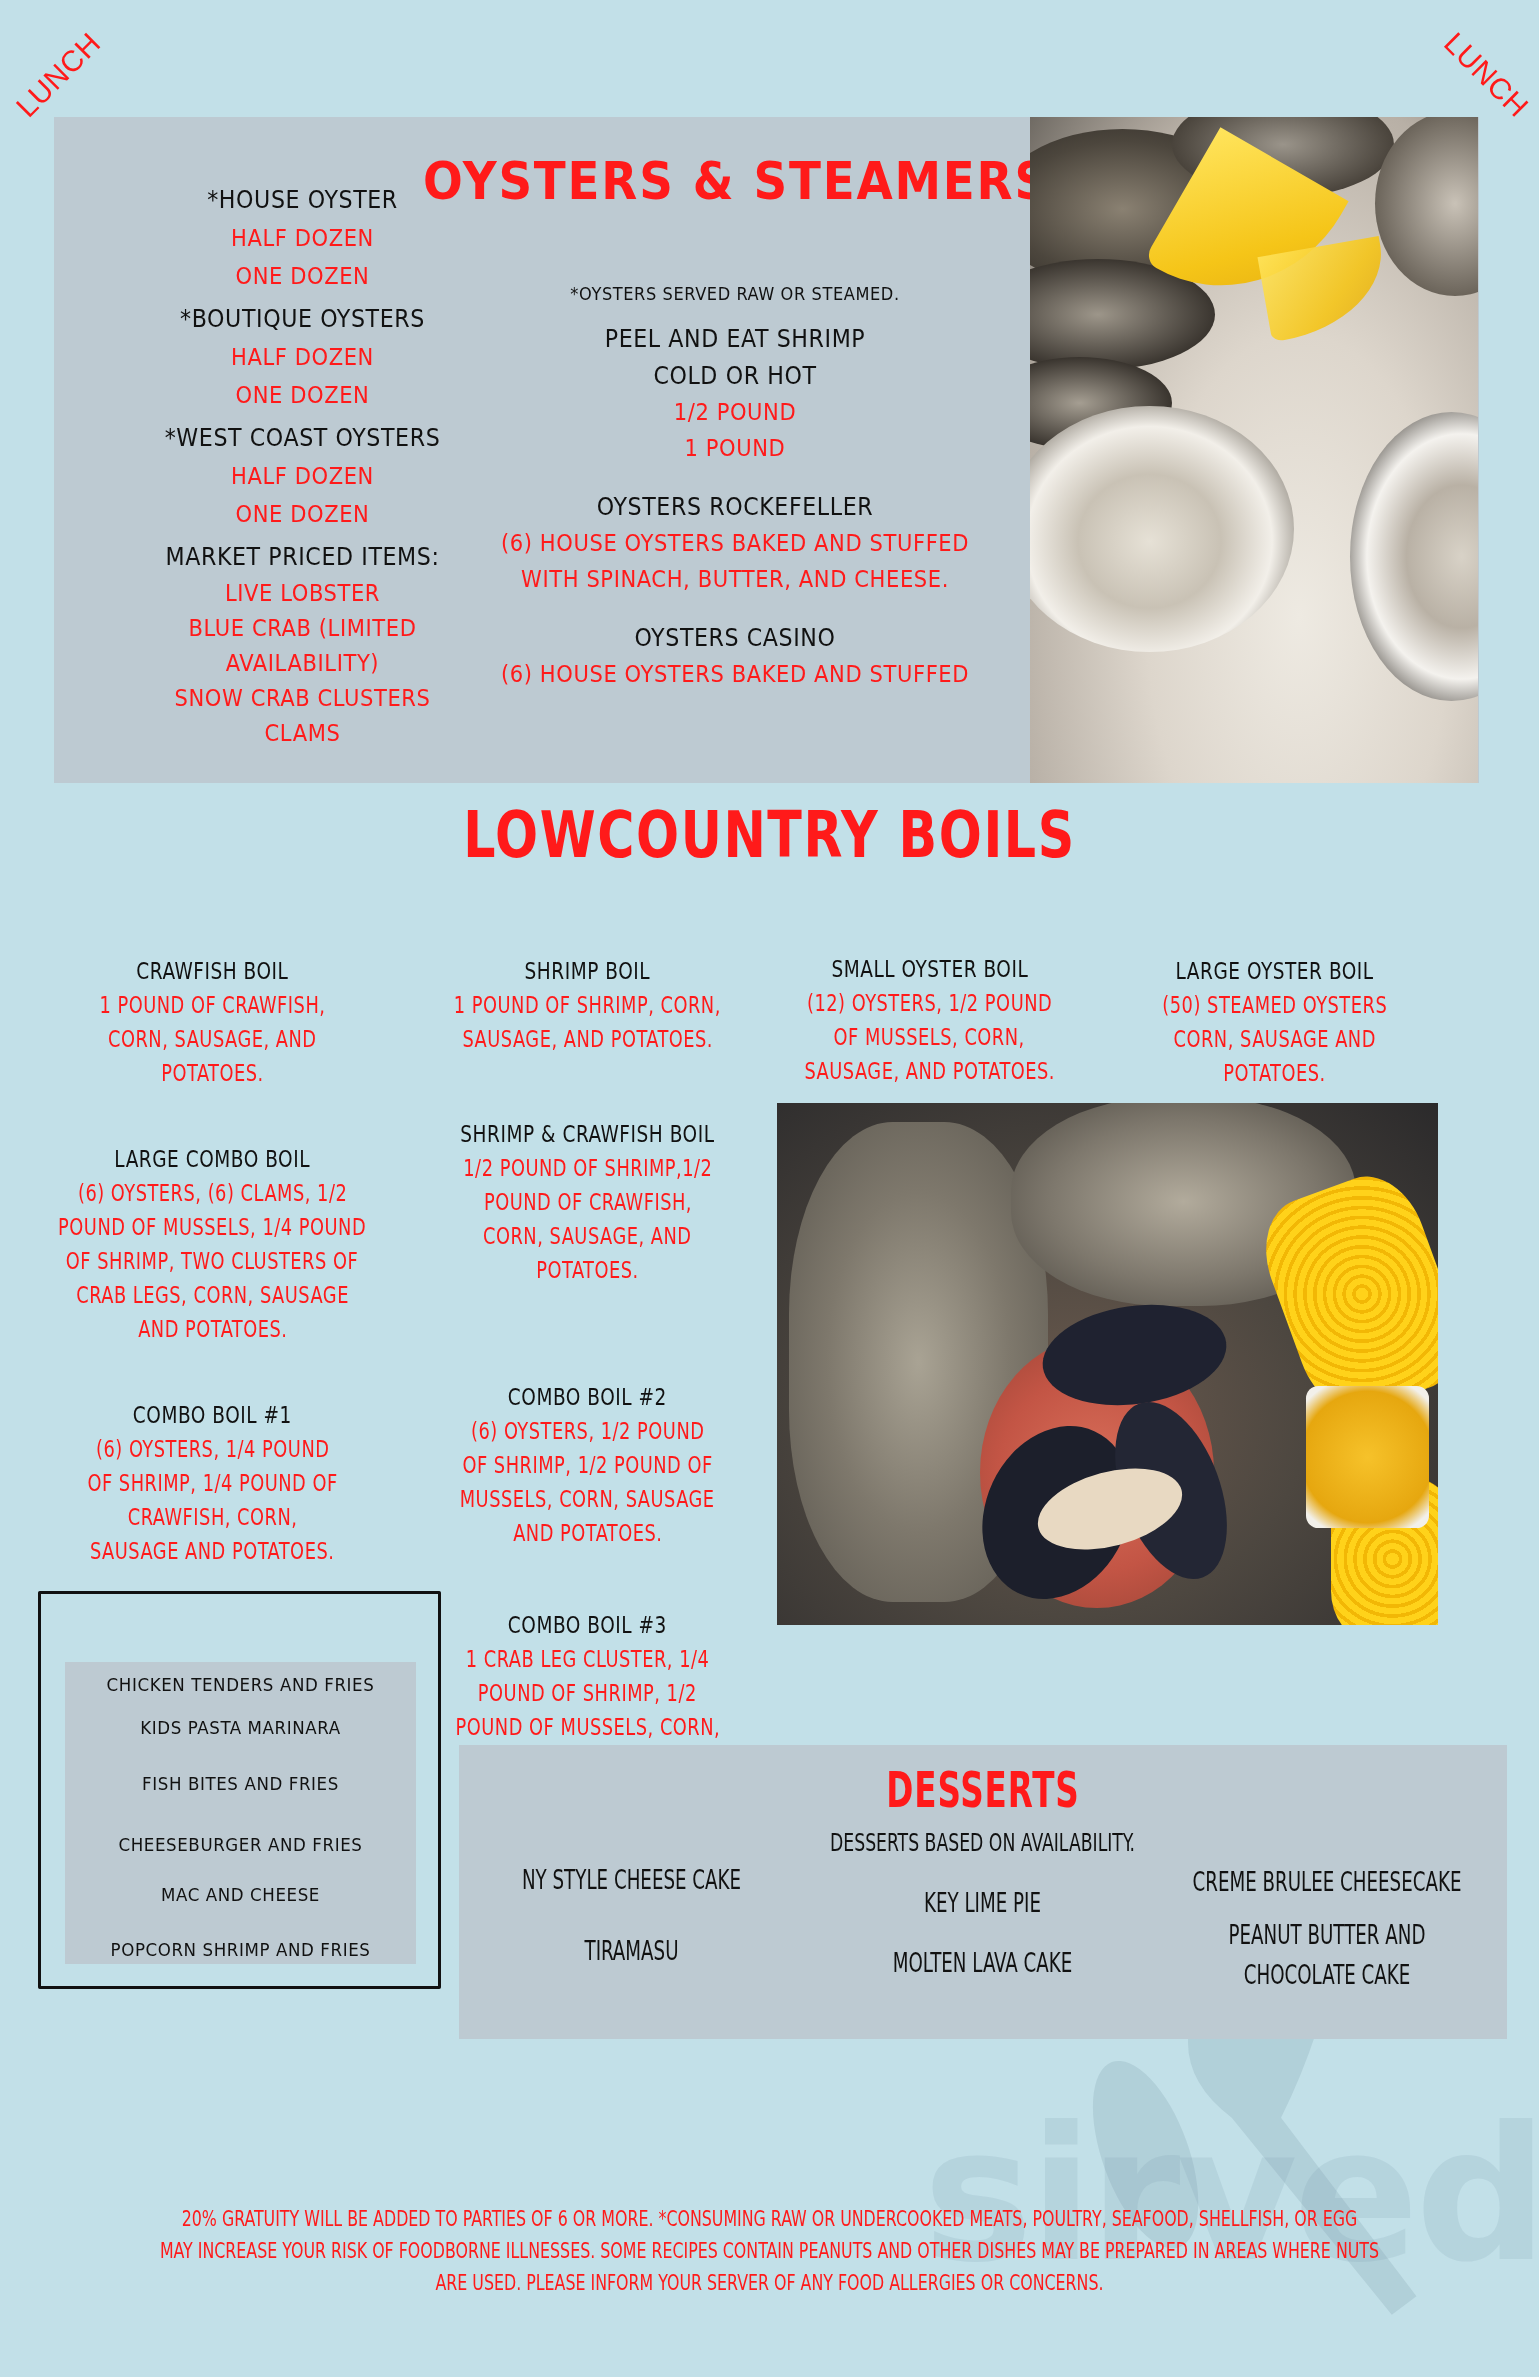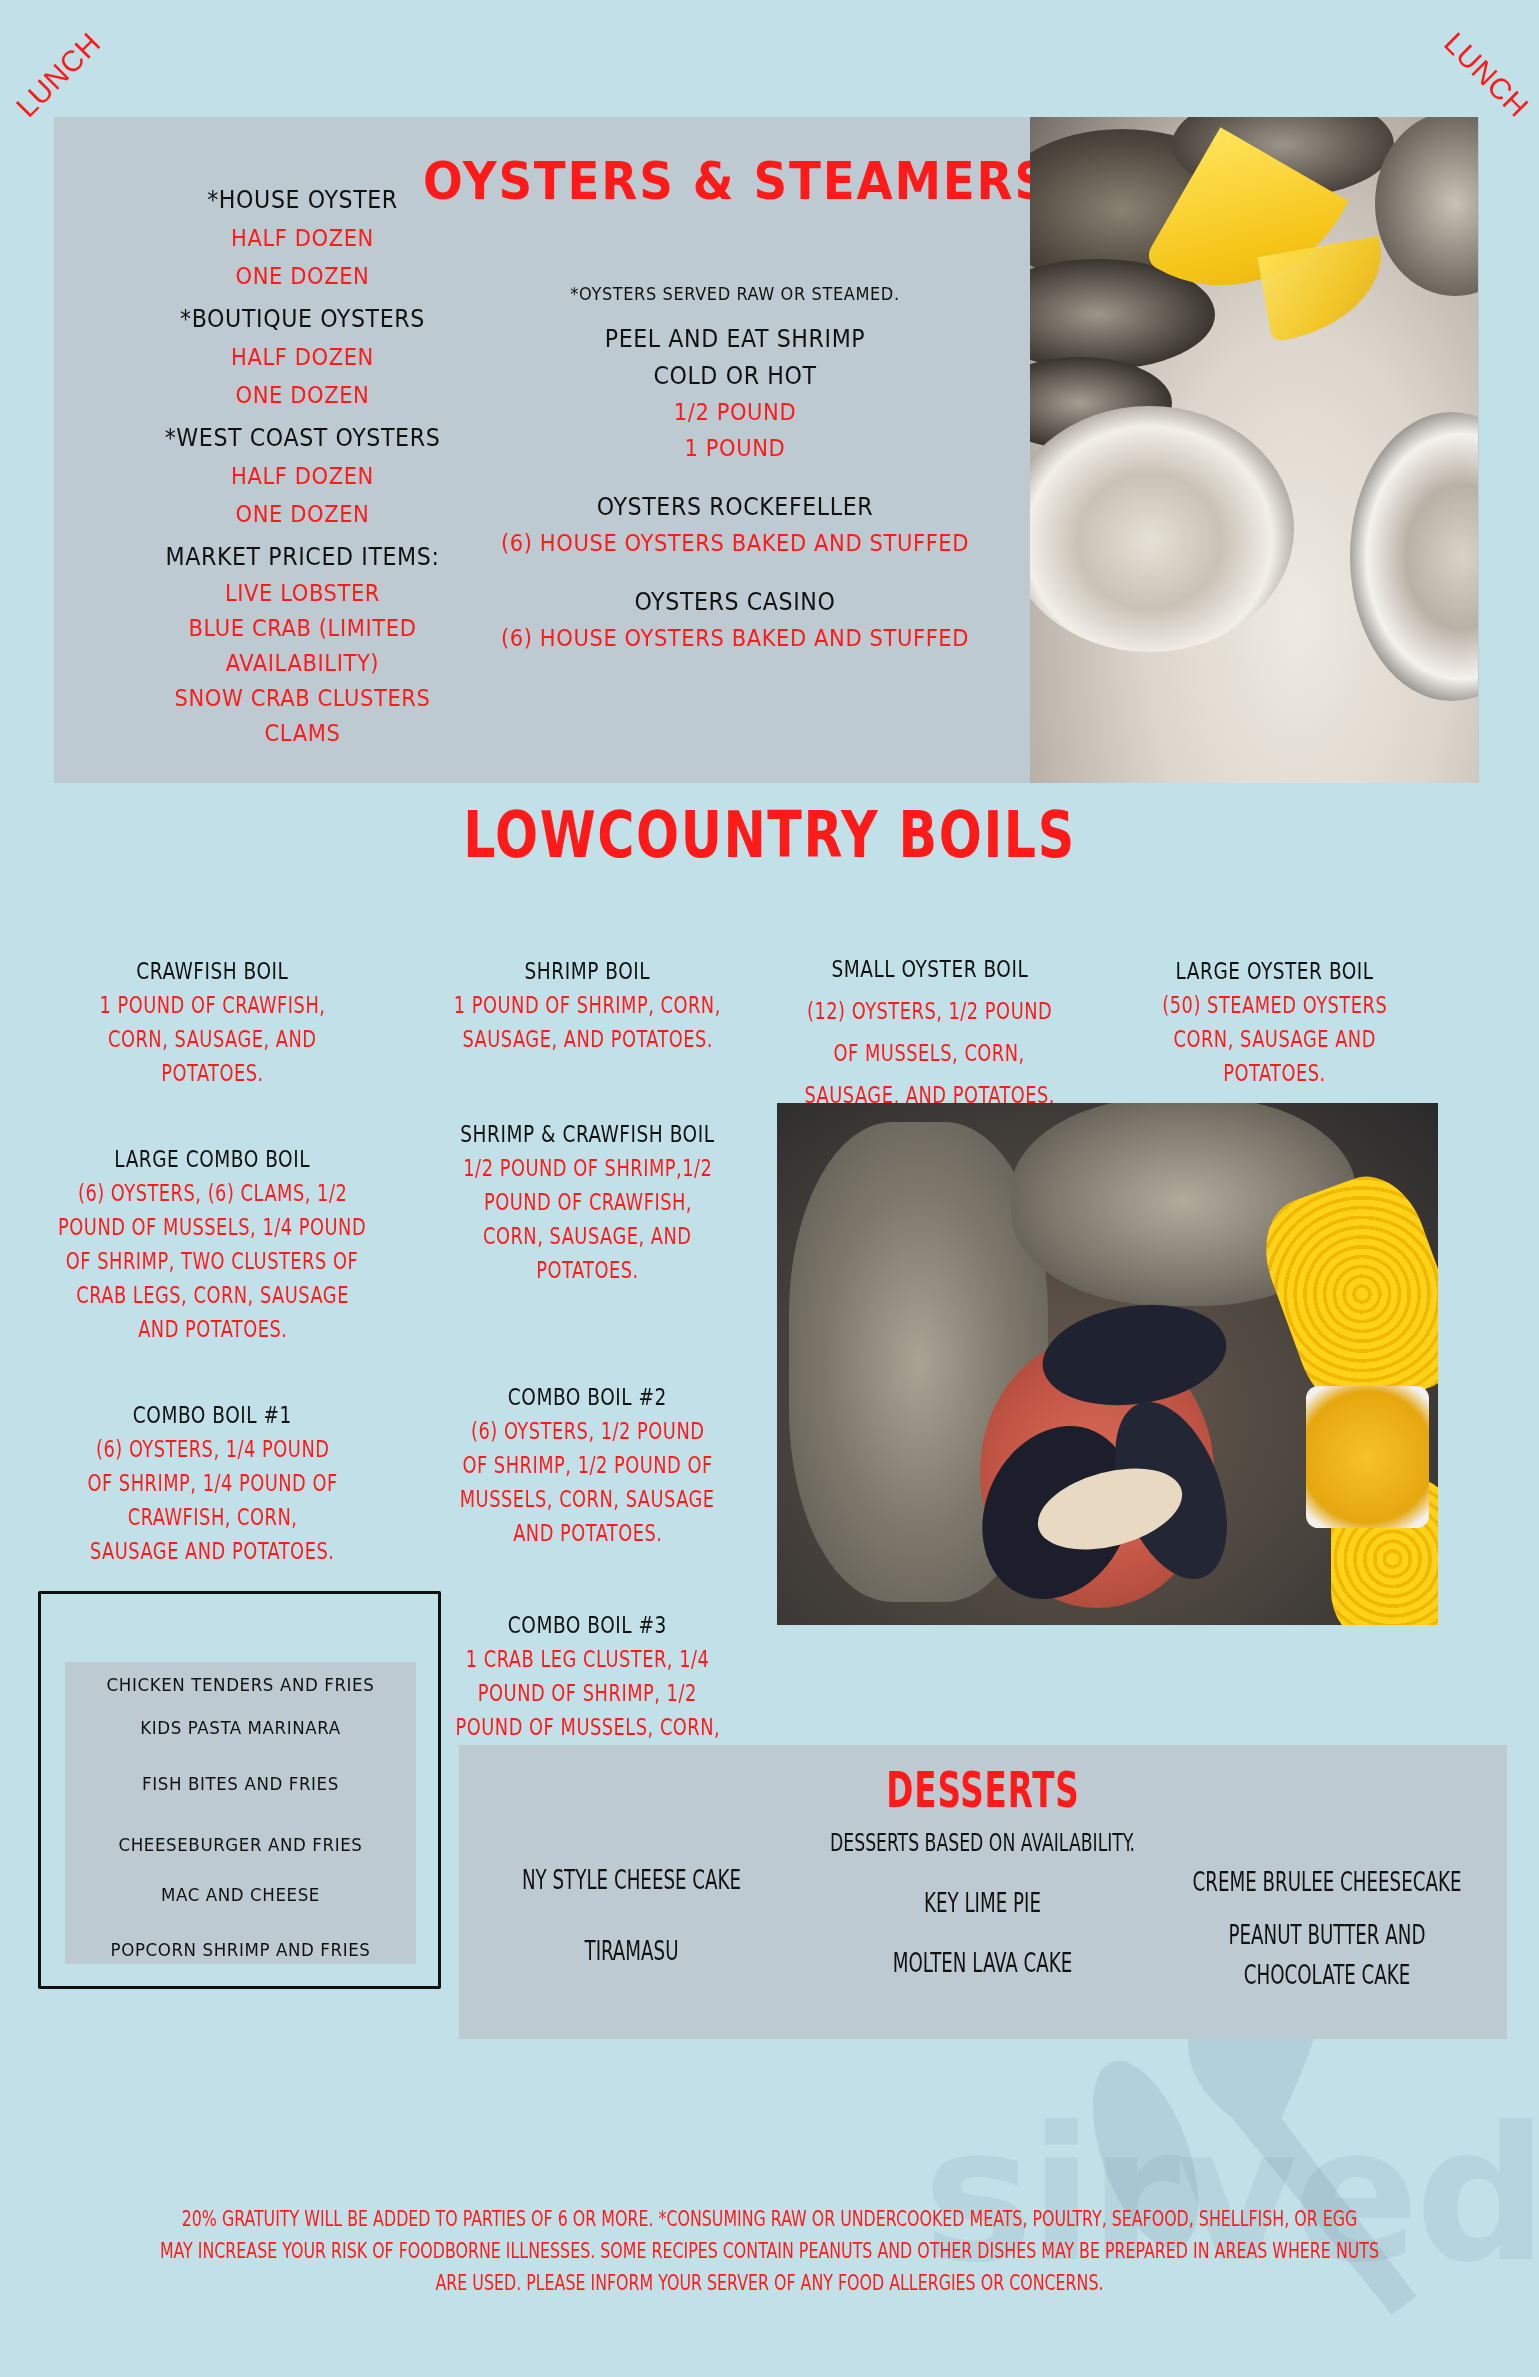--- a/index.html
+++ b/index.html
@@ -183,20 +183,21 @@
   <div class="col" style="left:369px; top:129px; width:624px;">
     <div class="note-small">*OYSTERS SERVED RAW OR STEAMED.</div>
     <div class="gap" style="height:13.5px"></div>
     <div class="ttl" style="line-height:37px">PEEL AND EAT SHRIMP</div>
     <div class="ttl" style="line-height:37px">COLD OR HOT</div>
     <div class="sub" style="line-height:36px">1/2 POUND</div>
     <div class="sub" style="line-height:36px">1 POUND</div>
     <div class="gap" style="height:22px"></div>
     <div class="ttl" style="line-height:37px">OYSTERS ROCKEFELLER</div>
     <div class="sub" style="line-height:36px">(6) HOUSE OYSTERS BAKED AND STUFFED</div>
+    <div class="sub" style="line-height:36px">WITH SPINACH, BUTTER, AND CHEESE.</div>
     <div class="gap" style="height:22px"></div>
     <div class="ttl" style="line-height:37px">OYSTERS CASINO</div>
     <div class="sub" style="line-height:36px">(6) HOUSE OYSTERS BAKED AND STUFFED</div>
   </div>
 
   <div class="oyster-photo" aria-label="raw oysters on crushed ice with lemon wedges">
     <div class="photo-shell" style="left:-37px; top:12.3px; width:259px; height:160px; background:radial-gradient(ellipse, #8a8172 0%, #4c463d 60%, #2f2b26 100%);"></div>
     <div class="photo-shell" style="left:-49px; top:142px; width:234px; height:111px; background:radial-gradient(ellipse, #9d968a 0%, #3b3630 70%);"></div>
     <div class="photo-shell" style="left:-43px; top:240px; width:185px; height:92px; background:radial-gradient(ellipse, #a59e92 0%, #3a352f 70%);"></div>
     <div class="photo-shell" style="left:142px; top:-24.6px; width:222px; height:105px; background:radial-gradient(ellipse, #9a948a 0%, #4a443c 70%);"></div>
@@ -262,21 +263,21 @@
   <div class="col" style="position:static;">
     <div class="ttl">COMBO BOIL #3</div>
     <div class="sub">1 CRAB LEG CLUSTER, 1/4</div>
     <div class="sub">POUND OF SHRIMP,  1/2</div>
     <div class="sub">POUND OF MUSSELS, CORN,</div>
     <div class="sub">SAUSAGE AND POTATOES.</div>
   </div>
 </div>
 
 <div class="col boil" style="left:751px; top:880px; width:357px;">
-  <div class="col" style="position:static;gap:8px;">
+  <div class="col" style="position:static;">
     <div class="ttl">SMALL OYSTER BOIL</div>
     <div class="sub">(12) OYSTERS, 1/2 POUND</div>
     <div class="sub">OF MUSSELS, CORN,</div>
     <div class="sub">SAUSAGE, AND POTATOES.</div>
   </div>
 </div>
 
 <div class="col boil" style="left:1096px; top:882px; width:357px;">
   <div class="col" style="position:static;">
     <div class="ttl">LARGE OYSTER BOIL</div>

